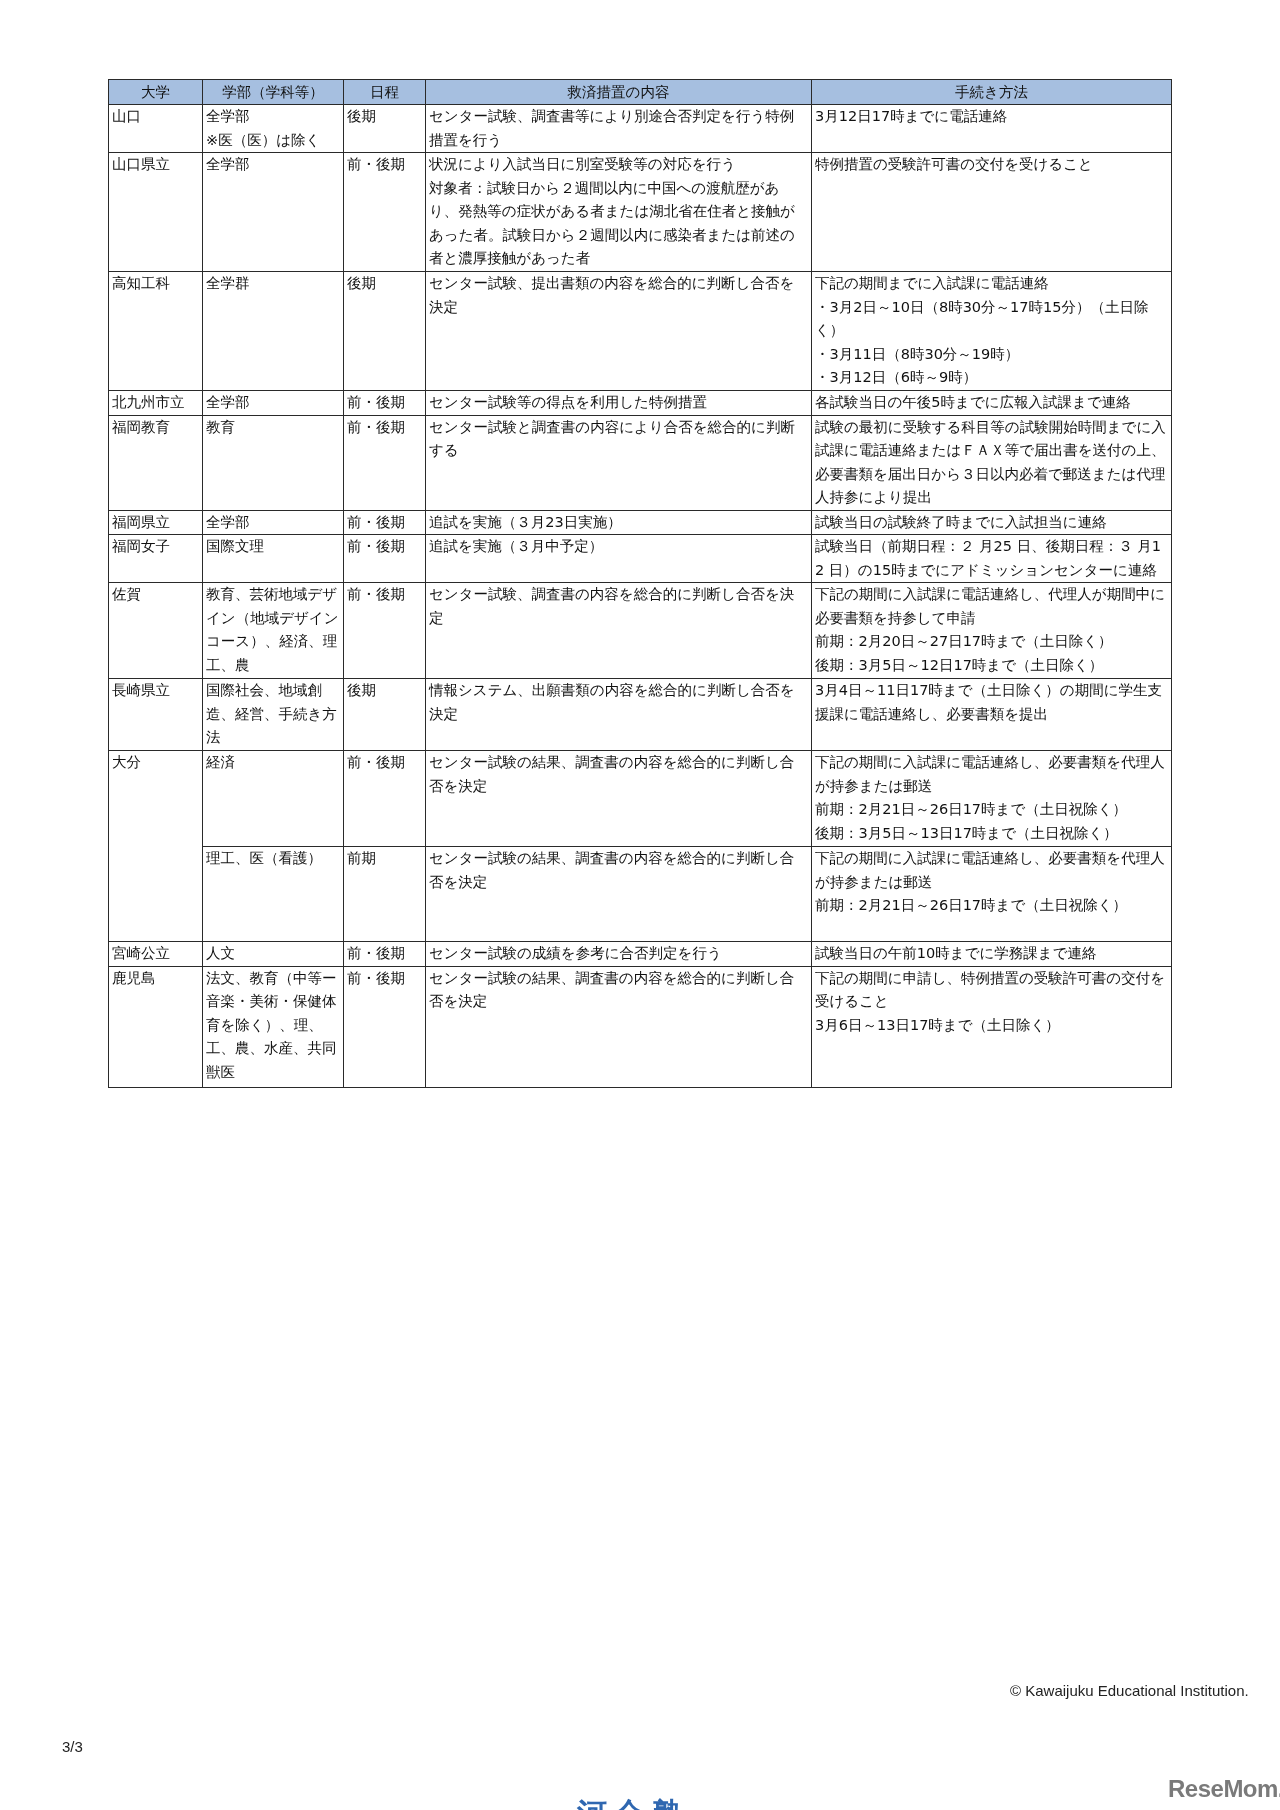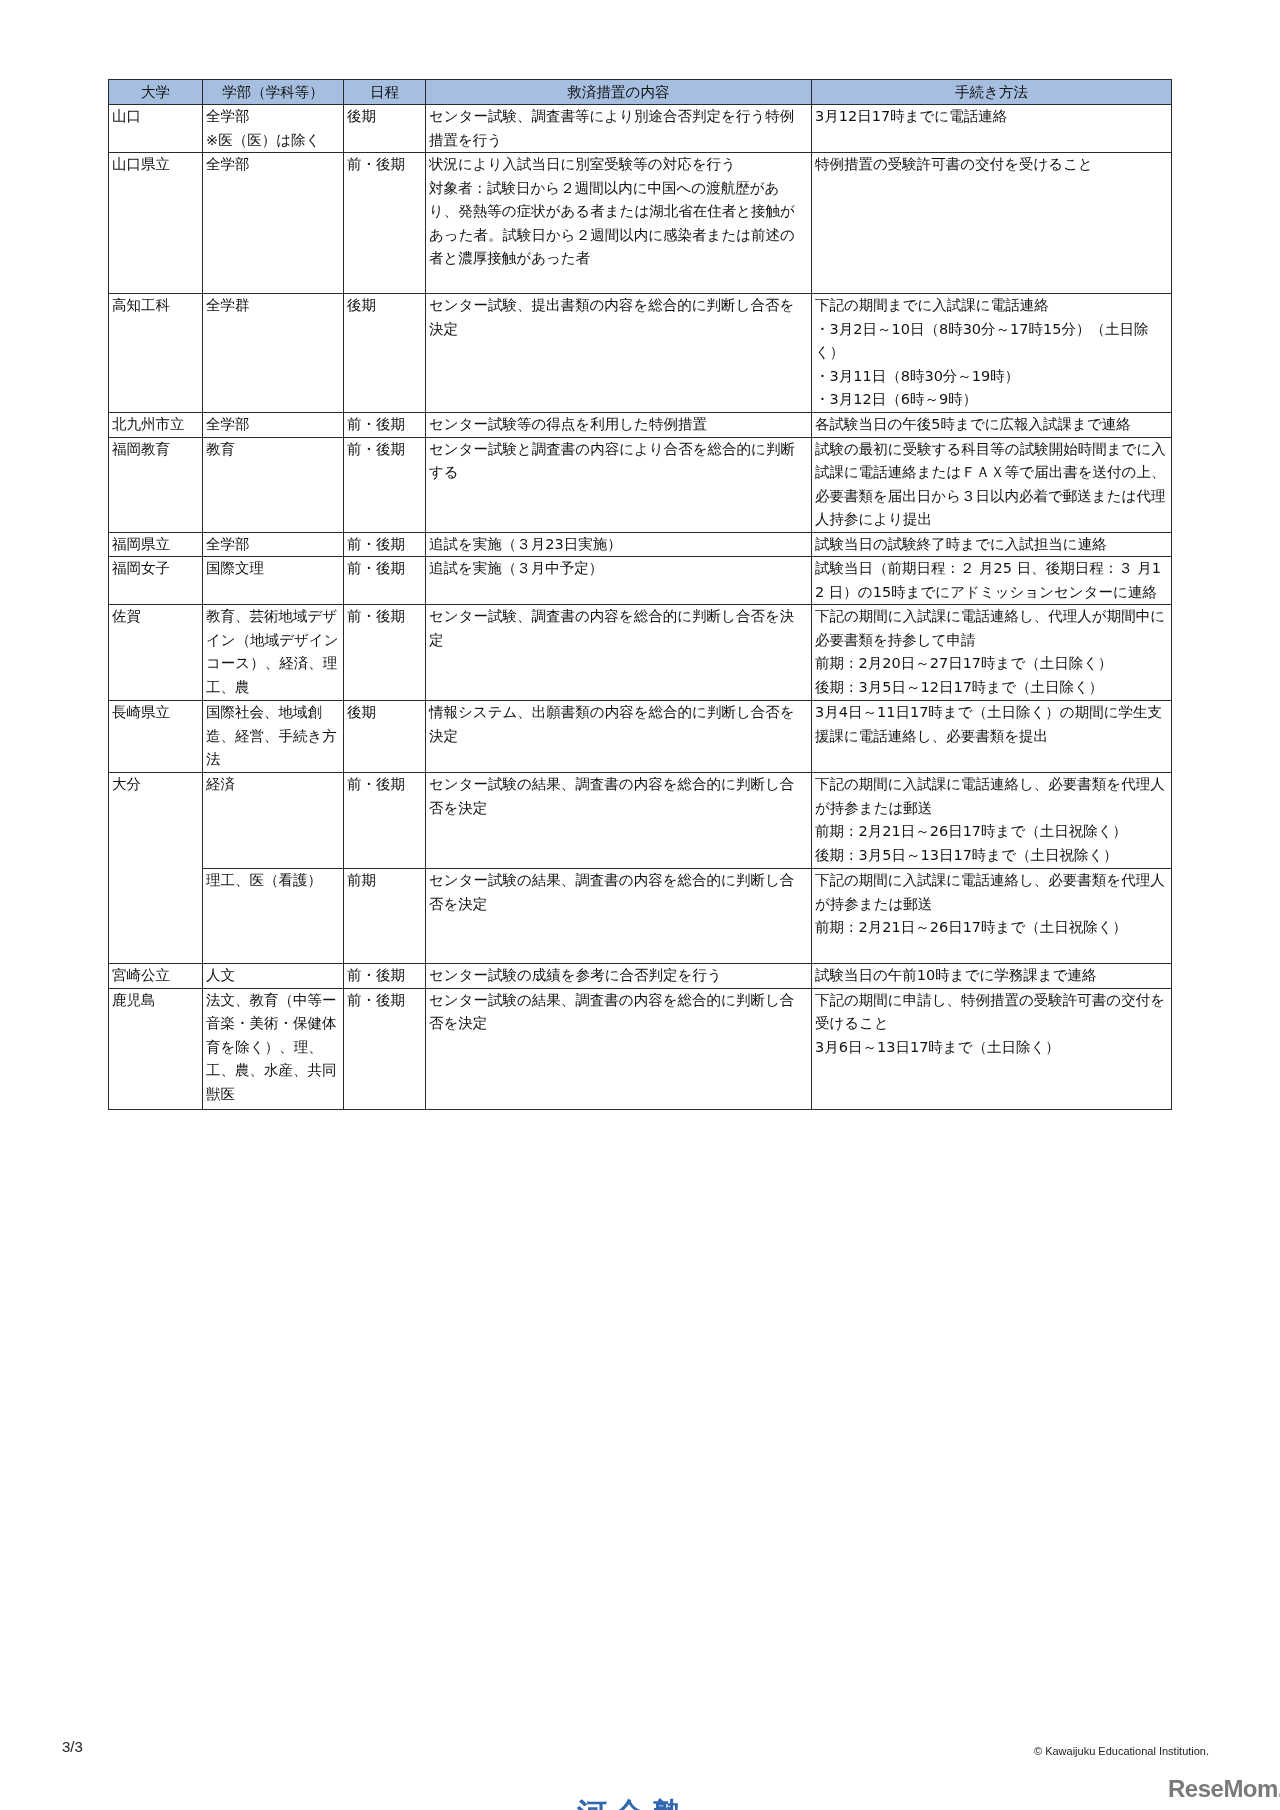--- a/index.html
+++ b/index.html
@@ -30,23 +30,22 @@
   .page-num {
     position: absolute; left: 62px; top: 1738px; font-size: 15px; color: #222;
     font-family: "Liberation Sans", sans-serif;
   }
   .logo {
     position: absolute; left: 577px; top: 1794px; font-size: 30px; font-weight: bold;
     color: #2f67b0; letter-spacing: 8px;
     font-family: "DejaVu Sans", sans-serif;
   }
   .copyright {
-    position: absolute; left: 1010px; top: 1745px; font-size: 11px; color: #222;
+    position: absolute; left: 1010px; top: 1682px; font-size: 15px; color: #222;
     font-family: "Liberation Sans", sans-serif;
-    margin-left: 24px;
   }
   .watermark {
     position: absolute; left: 1168px; top: 1775px; font-size: 24px; font-weight: bold;
     color: #7a7a7a; font-family: "Liberation Sans", sans-serif; letter-spacing: -0.5px;
   }
 </style>
 </head>
 <body>
 
 <table class="page-table">
@@ -76,21 +75,21 @@
         </td>
       <td>後期</td>
       <td class="cell-lines">
           <span>センター試験、調査書等により別途合否判定を行う特例措置を行う</span>
         </td>
       <td class="cell-lines">
           <span>3月12日17時までに電話連絡</span>
         </td>
     </tr>
 
-    <tr style="height:141px">
+    <tr style="height:119px">
       <td>山口県立</td>
       <td class="cell-lines">
           <span>全学部</span>
         </td>
       <td>前・後期</td>
       <td class="cell-lines">
           <span>状況により入試当日に別室受験等の対応を行う</span>
           <span>対象者：試験日から２週間以内に中国への渡航歴があり、発熱等の症状がある者または湖北省在住者と接触があった者。試験日から２週間以内に感染者または前述の者と濃厚接触があった者</span>
         </td>
       <td class="cell-lines">

